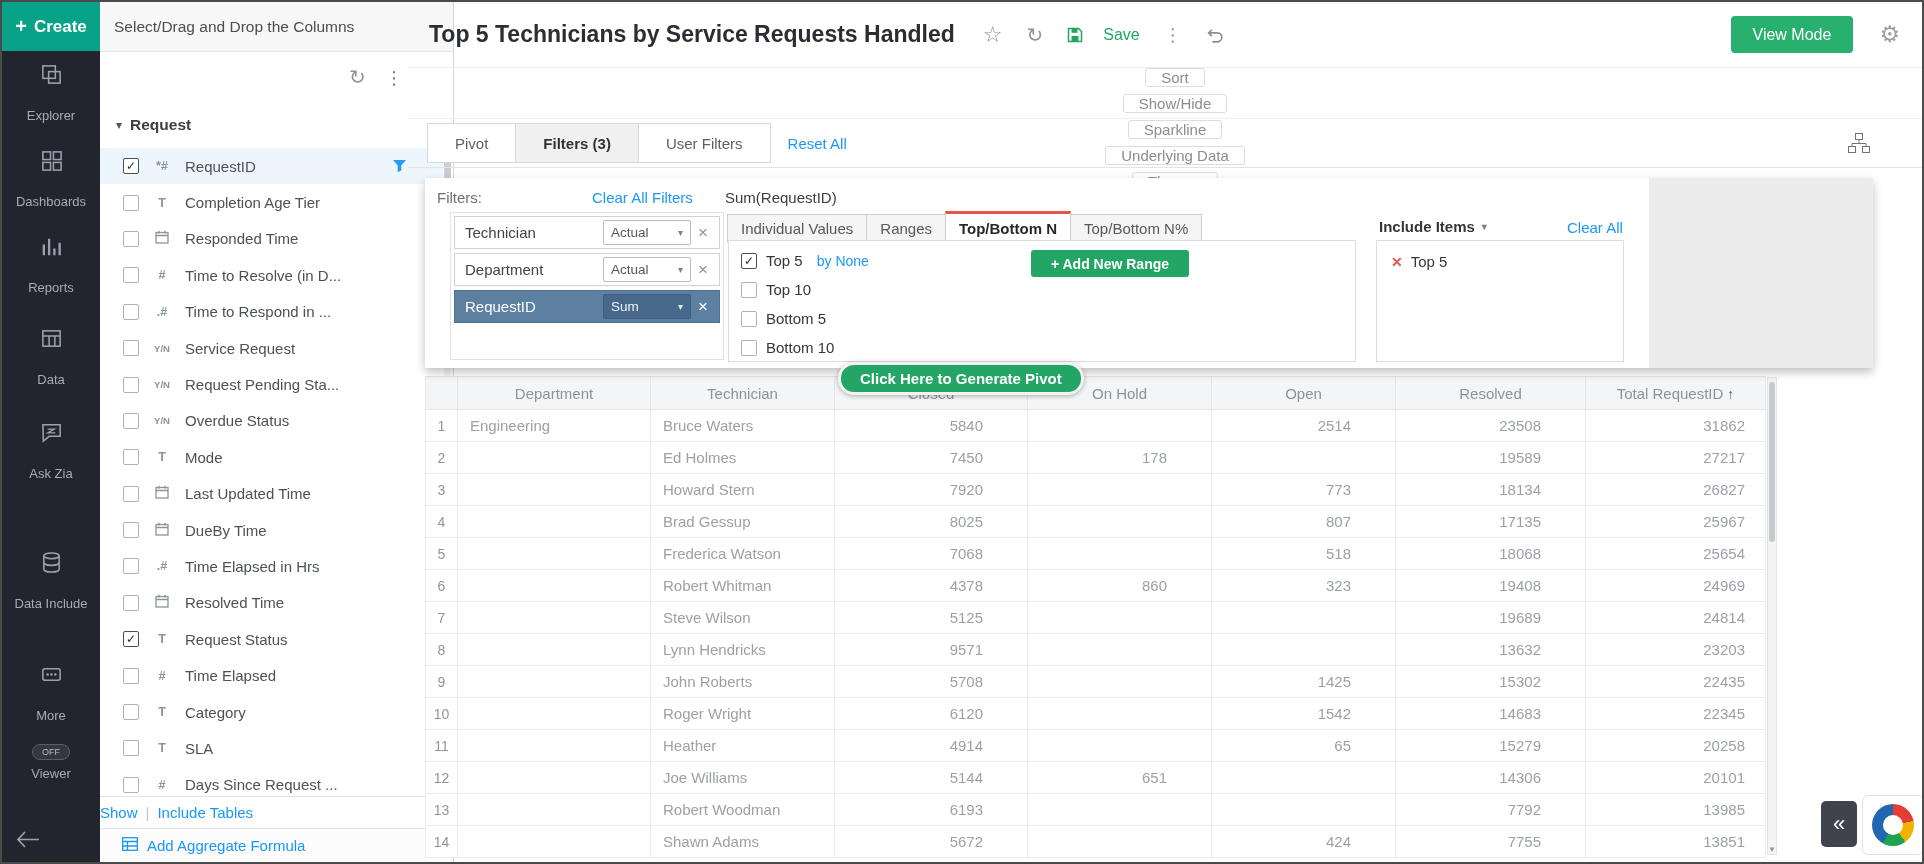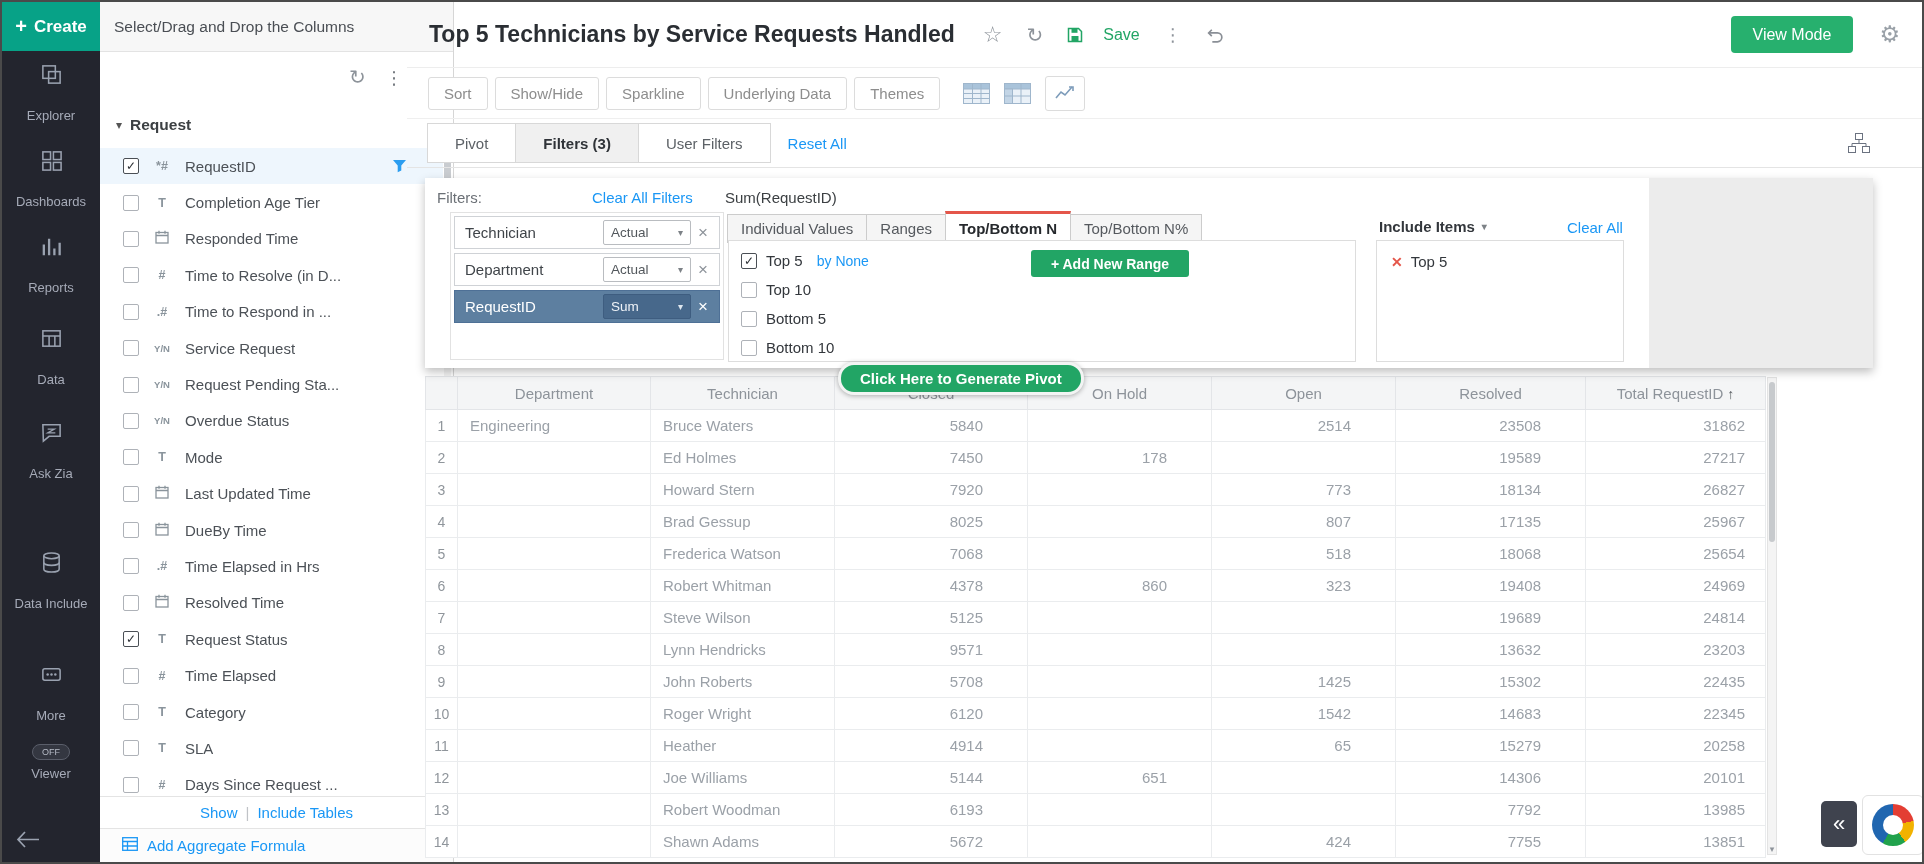--- a/index.html
+++ b/index.html
@@ -43,38 +43,38 @@
   .cb{width:16px;height:16px;border:1.5px solid #aeb2b8;border-radius:2px;background:#fff;display:inline-flex;
       align-items:center;justify-content:center;font-size:12px;color:#2f3338;box-sizing:border-box;flex:none;cursor:pointer;}
   .cb.on{border-color:#4a4f55;}
   .ticon{width:26px;text-align:center;font-size:12.5px;font-weight:bold;color:#8a949c;flex:none;}
   .ticon.t-bool{font-size:9.5px;}
   .flabel{white-space:nowrap;overflow:hidden;}
   .funnel{position:absolute;right:36px;top:11px;cursor:pointer;}
   .cp-scroll{position:absolute;right:2px;top:146px;width:7px;height:650px;background:#f3f3f3;border-radius:4px;}
   .thumb{width:7px;height:140px;background:#c9ccd0;border-radius:4px;}
   .cp-f{position:absolute;bottom:34px;left:0;right:0;height:31px;border-top:1px solid #e4e4e4;background:#fff;
-        display:flex;align-items:center;justify-content:center;gap:8px;font-size:15px;}
+        display:flex;align-items:center;gap:8px;font-size:15px;}
   .sepbar{color:#c0c3c7;}
   .cp-agg{position:absolute;bottom:0;left:0;right:0;height:34px;border-top:1px solid #e4e4e4;background:#fcfcfc;
         display:flex;align-items:center;gap:9px;padding-left:22px;font-size:15px;color:#1a97f5;box-sizing:border-box;cursor:pointer;}
 
   
   .main{position:absolute;left:405px;top:0;right:0;bottom:0;}
   .hdr{position:absolute;top:0;left:0;right:0;height:66px;border-bottom:1px solid #ededed;display:flex;align-items:center;
        padding:0 22px;gap:24px;box-sizing:border-box;}
   .title{font-size:23px;font-weight:bold;color:#2a2e33;margin:0 4px 0 0;white-space:nowrap;}
   .hic{color:#8d939a;font-size:20px;line-height:1;cursor:pointer;display:flex;align-items:center;}
   .saveg{display:flex;align-items:center;gap:20px;color:#22a565;font-size:16px;cursor:pointer;}
   .sp{flex:1;}
   .viewmode{height:37px;padding:0 22px;background:#27b06e;color:#fff;border:none;border-radius:4px;font-size:16px;
             font-family:inherit;cursor:pointer;}
   .gear{font-size:23px;color:#9aa1a8;margin-left:2px;cursor:pointer;}
   .tbar{position:absolute;top:66px;left:0;right:0;height:51px;border-bottom:1px solid #efefef;display:flex;
-        align-items:center;padding-left:21px;gap:7px;box-sizing:border-box;}
+        align-items:center;padding-left:21px;gap:7px;box-sizing:border-box;flex-direction:column;}
   .tbtn{height:33px;padding:0 15px;border:1px solid #dcdcdc;border-radius:3px;font-size:15px;color:#8d8d8d;background:#fff;
         display:flex;align-items:center;font-family:inherit;cursor:pointer;}
   .ticonbtns{display:flex;align-items:center;gap:14px;margin-left:16px;}
   .gicon{cursor:pointer;display:flex;}
   .chbtn{width:38px;height:33px;border:1px solid #dcdcdc;border-radius:3px;display:flex;align-items:center;justify-content:center;cursor:pointer;}
   .tabrow{position:absolute;top:117px;left:0;right:0;height:49px;border-bottom:1px solid #e4e4e4;display:flex;
           align-items:center;padding-left:21px;box-sizing:border-box;}
   #maintabs{display:flex;}
   .tab{height:40px;padding:0 27px;border:1px solid #d8d8d8;margin-left:-1px;display:flex;align-items:center;font-size:15px;
        color:#5c6166;background:#fff;box-sizing:border-box;cursor:pointer;}

